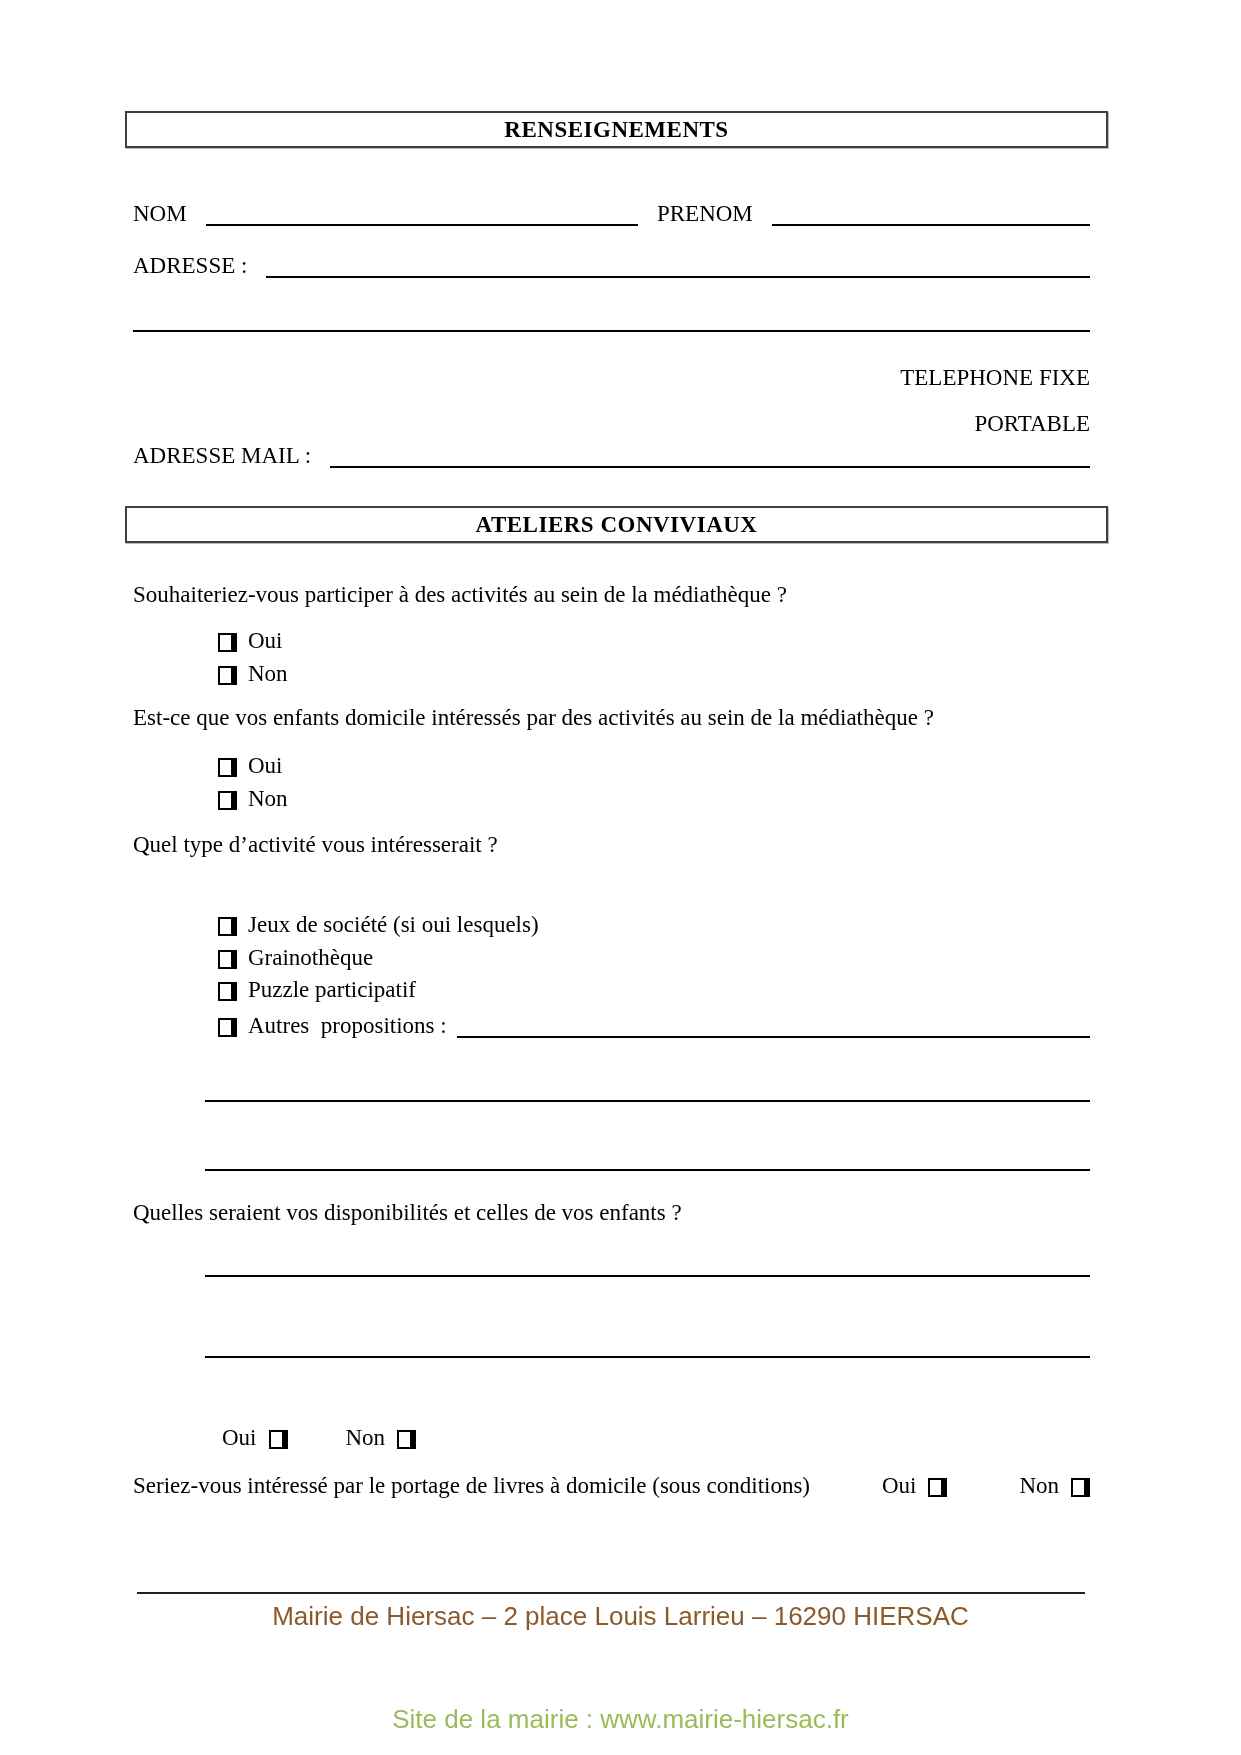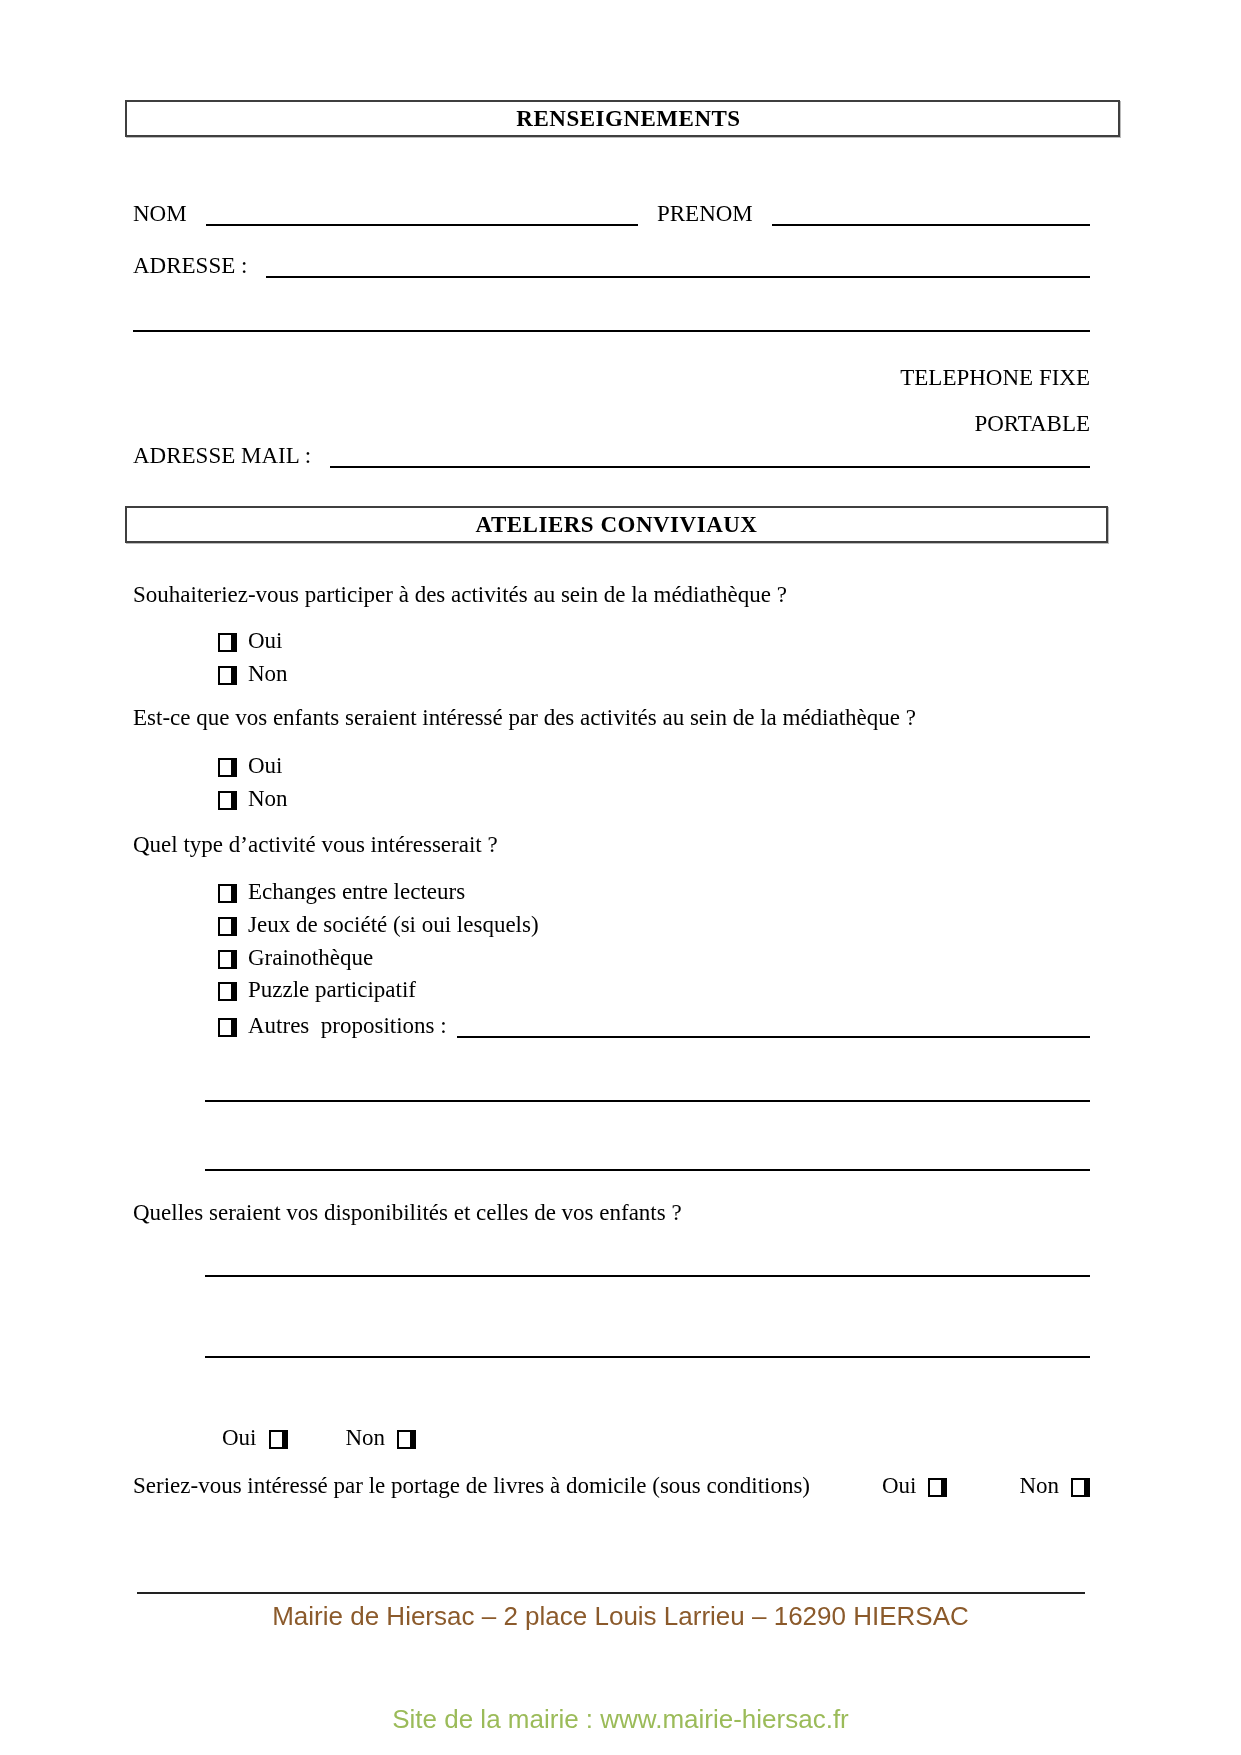--- a/index.html
+++ b/index.html
@@ -59,21 +59,21 @@
   }
   .brown{color:#8B5A2B;}
   .green{color:#9BBB59;}
   .email{color:#8B5A2B;text-decoration:underline;cursor:pointer;}
 </style>
 </head>
 <body>
 
 <div class="page">
 
-  <div class="titlebox" style="top:100px;padding-left:12px;">
+  <div class="titlebox" style="top:111px;">
     <span>RENSEIGNEMENTS</span>
   </div>
 
   <div class="row" style="top:194px;">
     <span class="lbl">NOM</span>
     <span class="fill" style="flex:1.25;"></span>
     <span class="lbl" style="margin-left:9px;">PRENOM</span>
     <span class="fill" style="flex:0.92;"></span>
   </div>
 
@@ -103,35 +103,31 @@
   <div class="qtext" style="top:582px;">Souhaiteriez-vous participer à des activités au sein de la médiathèque ?</div>
   <div class="cbitem" style="top:627px;">
     <span class="cb"></span>
     <span class="lbl">Oui</span>
   </div>
   <div class="cbitem" style="top:660px;">
     <span class="cb"></span>
     <span class="lbl">Non</span>
   </div>
 
-  <div class="qtext" style="top:705px;">Est-ce que vos enfants seraient intéressé par des activités au sein de la médiathèque ?</div>
+  <div class="qtext" style="top:705px;">Est-ce que vos enfants domicile intéressés par des activités au sein de la médiathèque ?</div>
   <div class="cbitem" style="top:752px;">
     <span class="cb"></span>
     <span class="lbl">Oui</span>
   </div>
   <div class="cbitem" style="top:785px;">
     <span class="cb"></span>
     <span class="lbl">Non</span>
   </div>
 
   <div class="qtext" style="top:832px;">Quel type d’activité vous intéresserait ?</div>
-  <div class="cbitem" style="top:878px;">
-    <span class="cb"></span>
-    <span class="lbl">Echanges entre lecteurs</span>
-  </div>
   <div class="cbitem" style="top:911px;">
     <span class="cb"></span>
     <span class="lbl">Jeux de société (si oui lesquels)</span>
   </div>
   <div class="cbitem" style="top:944px;">
     <span class="cb"></span>
     <span class="lbl">Grainothèque</span>
   </div>
   <div class="cbitem" style="top:1008px;height:30px;">
     <span class="cb"></span>

